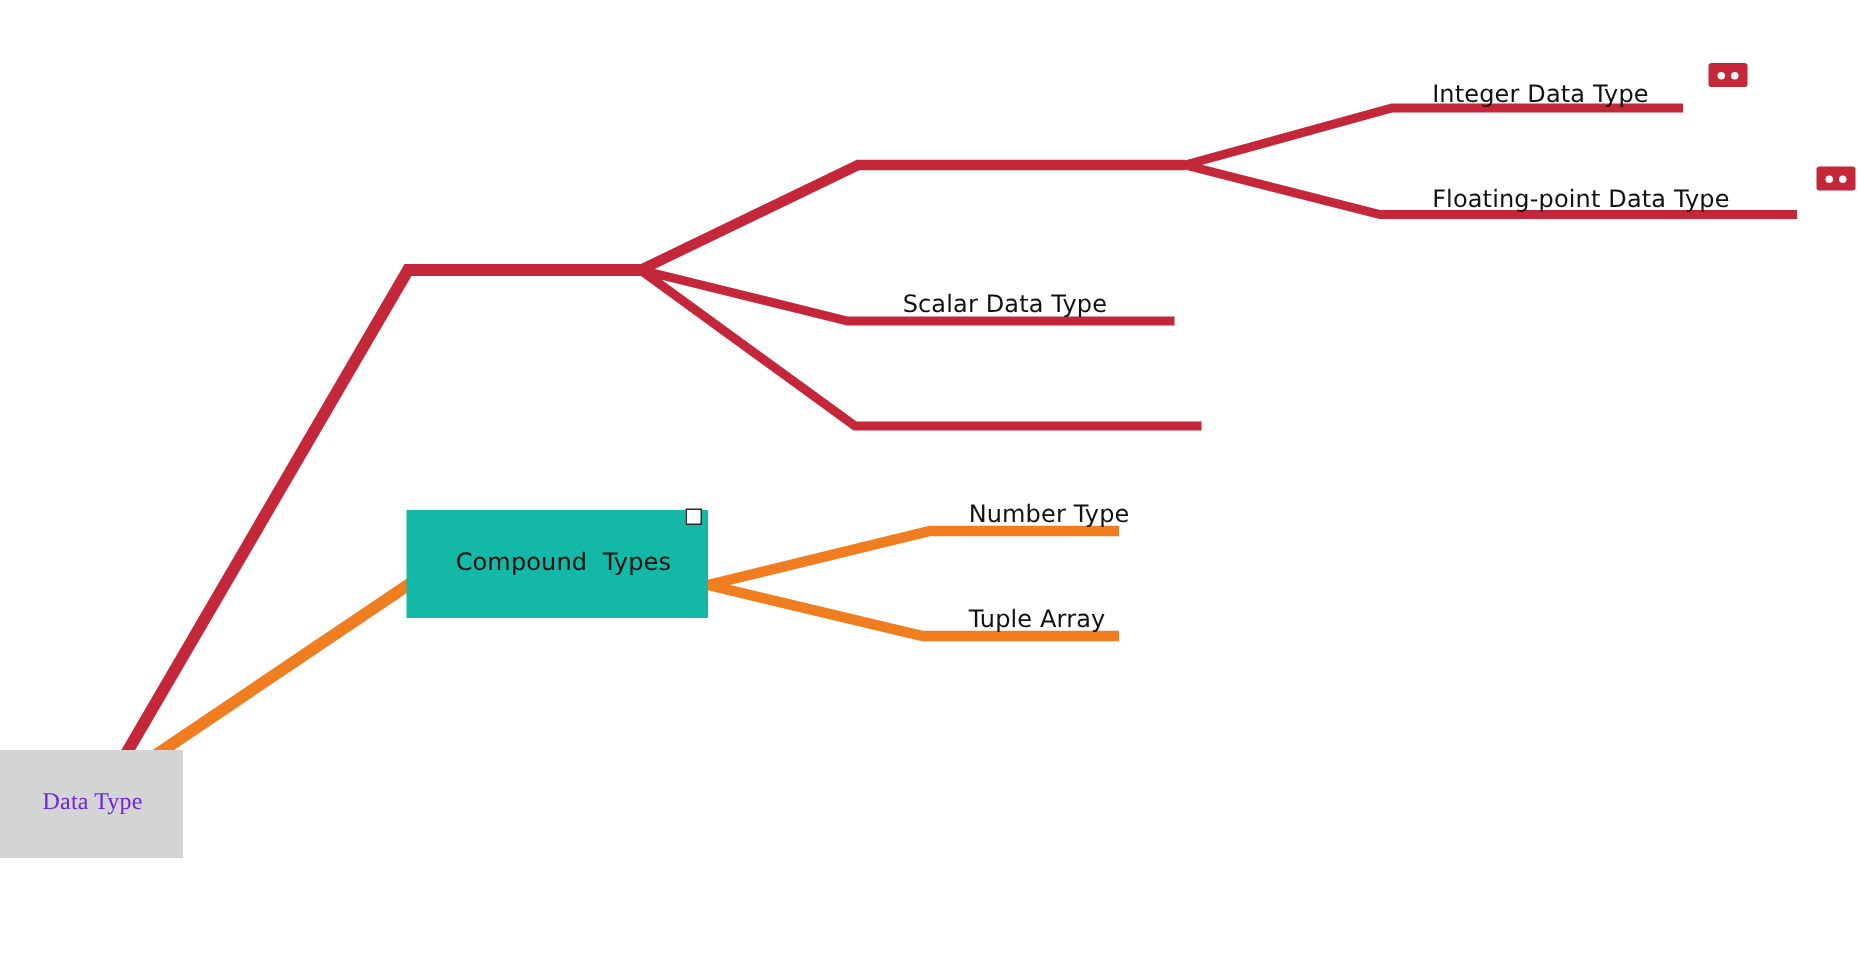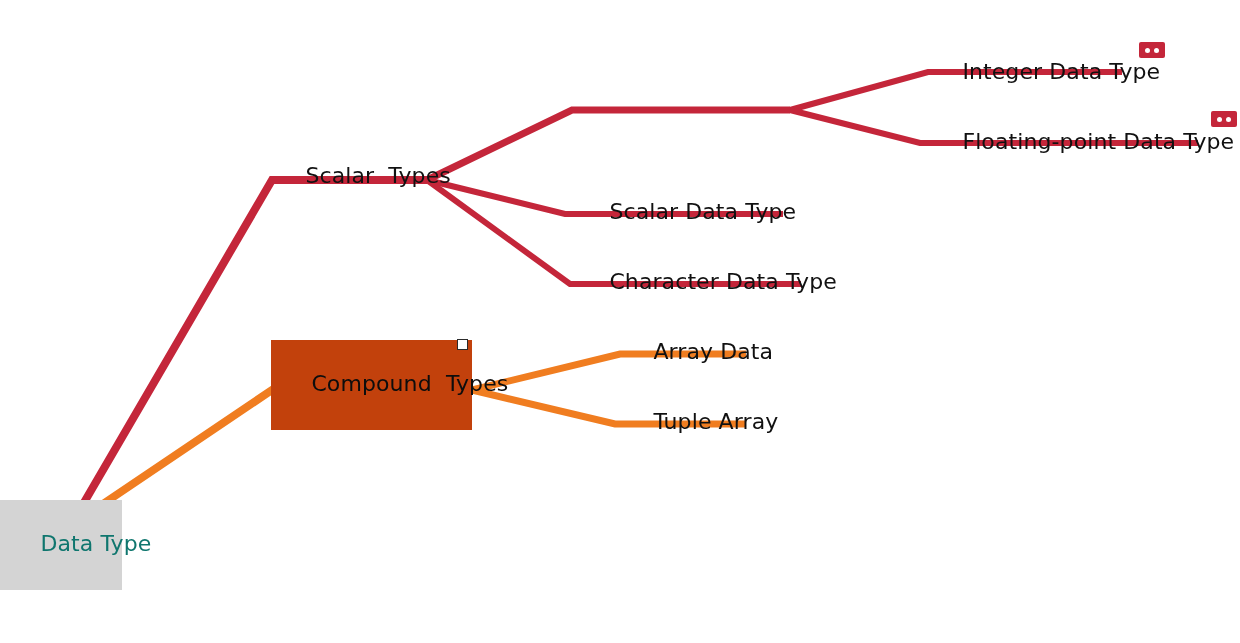--- a/index.html
+++ b/index.html
@@ -22,34 +22,35 @@
     left: 0;
     top: 0;
     width: 1240px;
     height: 643px;
   }
 
   
   .node {
     position: absolute;
     white-space: pre;
-    font-size: 22px;
+    font-size: 16px;
     line-height: 1;
     color: #111111;
     letter-spacing: 0.1px;
   }
 
   .node-root {
     background: #d4d4d4;
-    color: #0f766e;
+    color: #6d28d9;
     padding: 11px 10px 13px 12px;
+    font-family: Liberation Serif, serif;
   }
 
   .node-selected {
-    background: #c2410c;
+    background: #14b8a6;
     color: #0d0d0d;
     padding: 11px 12px 13px 12px;
   }
 
   
   .handle {
     position: absolute;
     width: 11px;
     height: 11px;
     background: #ffffff;
@@ -100,32 +101,26 @@
 
     <path d="M 472 390 L 620 354 L 746 354" fill="none" stroke="#f07d20" stroke-width="7" stroke-linecap="butt" stroke-linejoin="miter"></path>
 
     <path d="M 472 390 L 615 424 L 746 424" fill="none" stroke="#f07d20" stroke-width="7" stroke-linecap="butt" stroke-linejoin="miter"></path>
   </svg>
 
   <div class="node node-root" style="left:0px; top:500px; width:100px;">
     <span>Data Type</span>
   </div>
 
-  <div class="node" style="left:277px; top:143px;">
-    <span>Scalar  Types</span>
-  </div>
 
 
   <div class="node" style="left:581px; top:179px;">
     <span>Scalar Data Type</span>
   </div>
 
-  <div class="node" style="left:581px; top:249px;">
-    <span>Character Data Type</span>
-  </div>
 
   <div class="node" style="left:934px; top:39px;">
     <span>Integer Data Type</span>
   </div>
   <div class="badge" style="left:1139px; top:42px;">
     <i></i>
     <i></i>
   </div>
 
   <div class="node" style="left:934px; top:109px;">
@@ -135,20 +130,20 @@
     <i></i>
     <i></i>
   </div>
 
   <div class="node node-selected" style="left:271px; top:340px; width:177px;">
     <span>Compound  Types</span>
   </div>
   <div class="handle" style="left:457px; top:339px;"></div>
 
   <div class="node" style="left:625px; top:319px;">
-    <span>Array Data</span>
+    <span>Number Type</span>
   </div>
 
   <div class="node" style="left:625px; top:389px;">
     <span>Tuple Array</span>
   </div>
 
 </div>
 
 </body></html>

